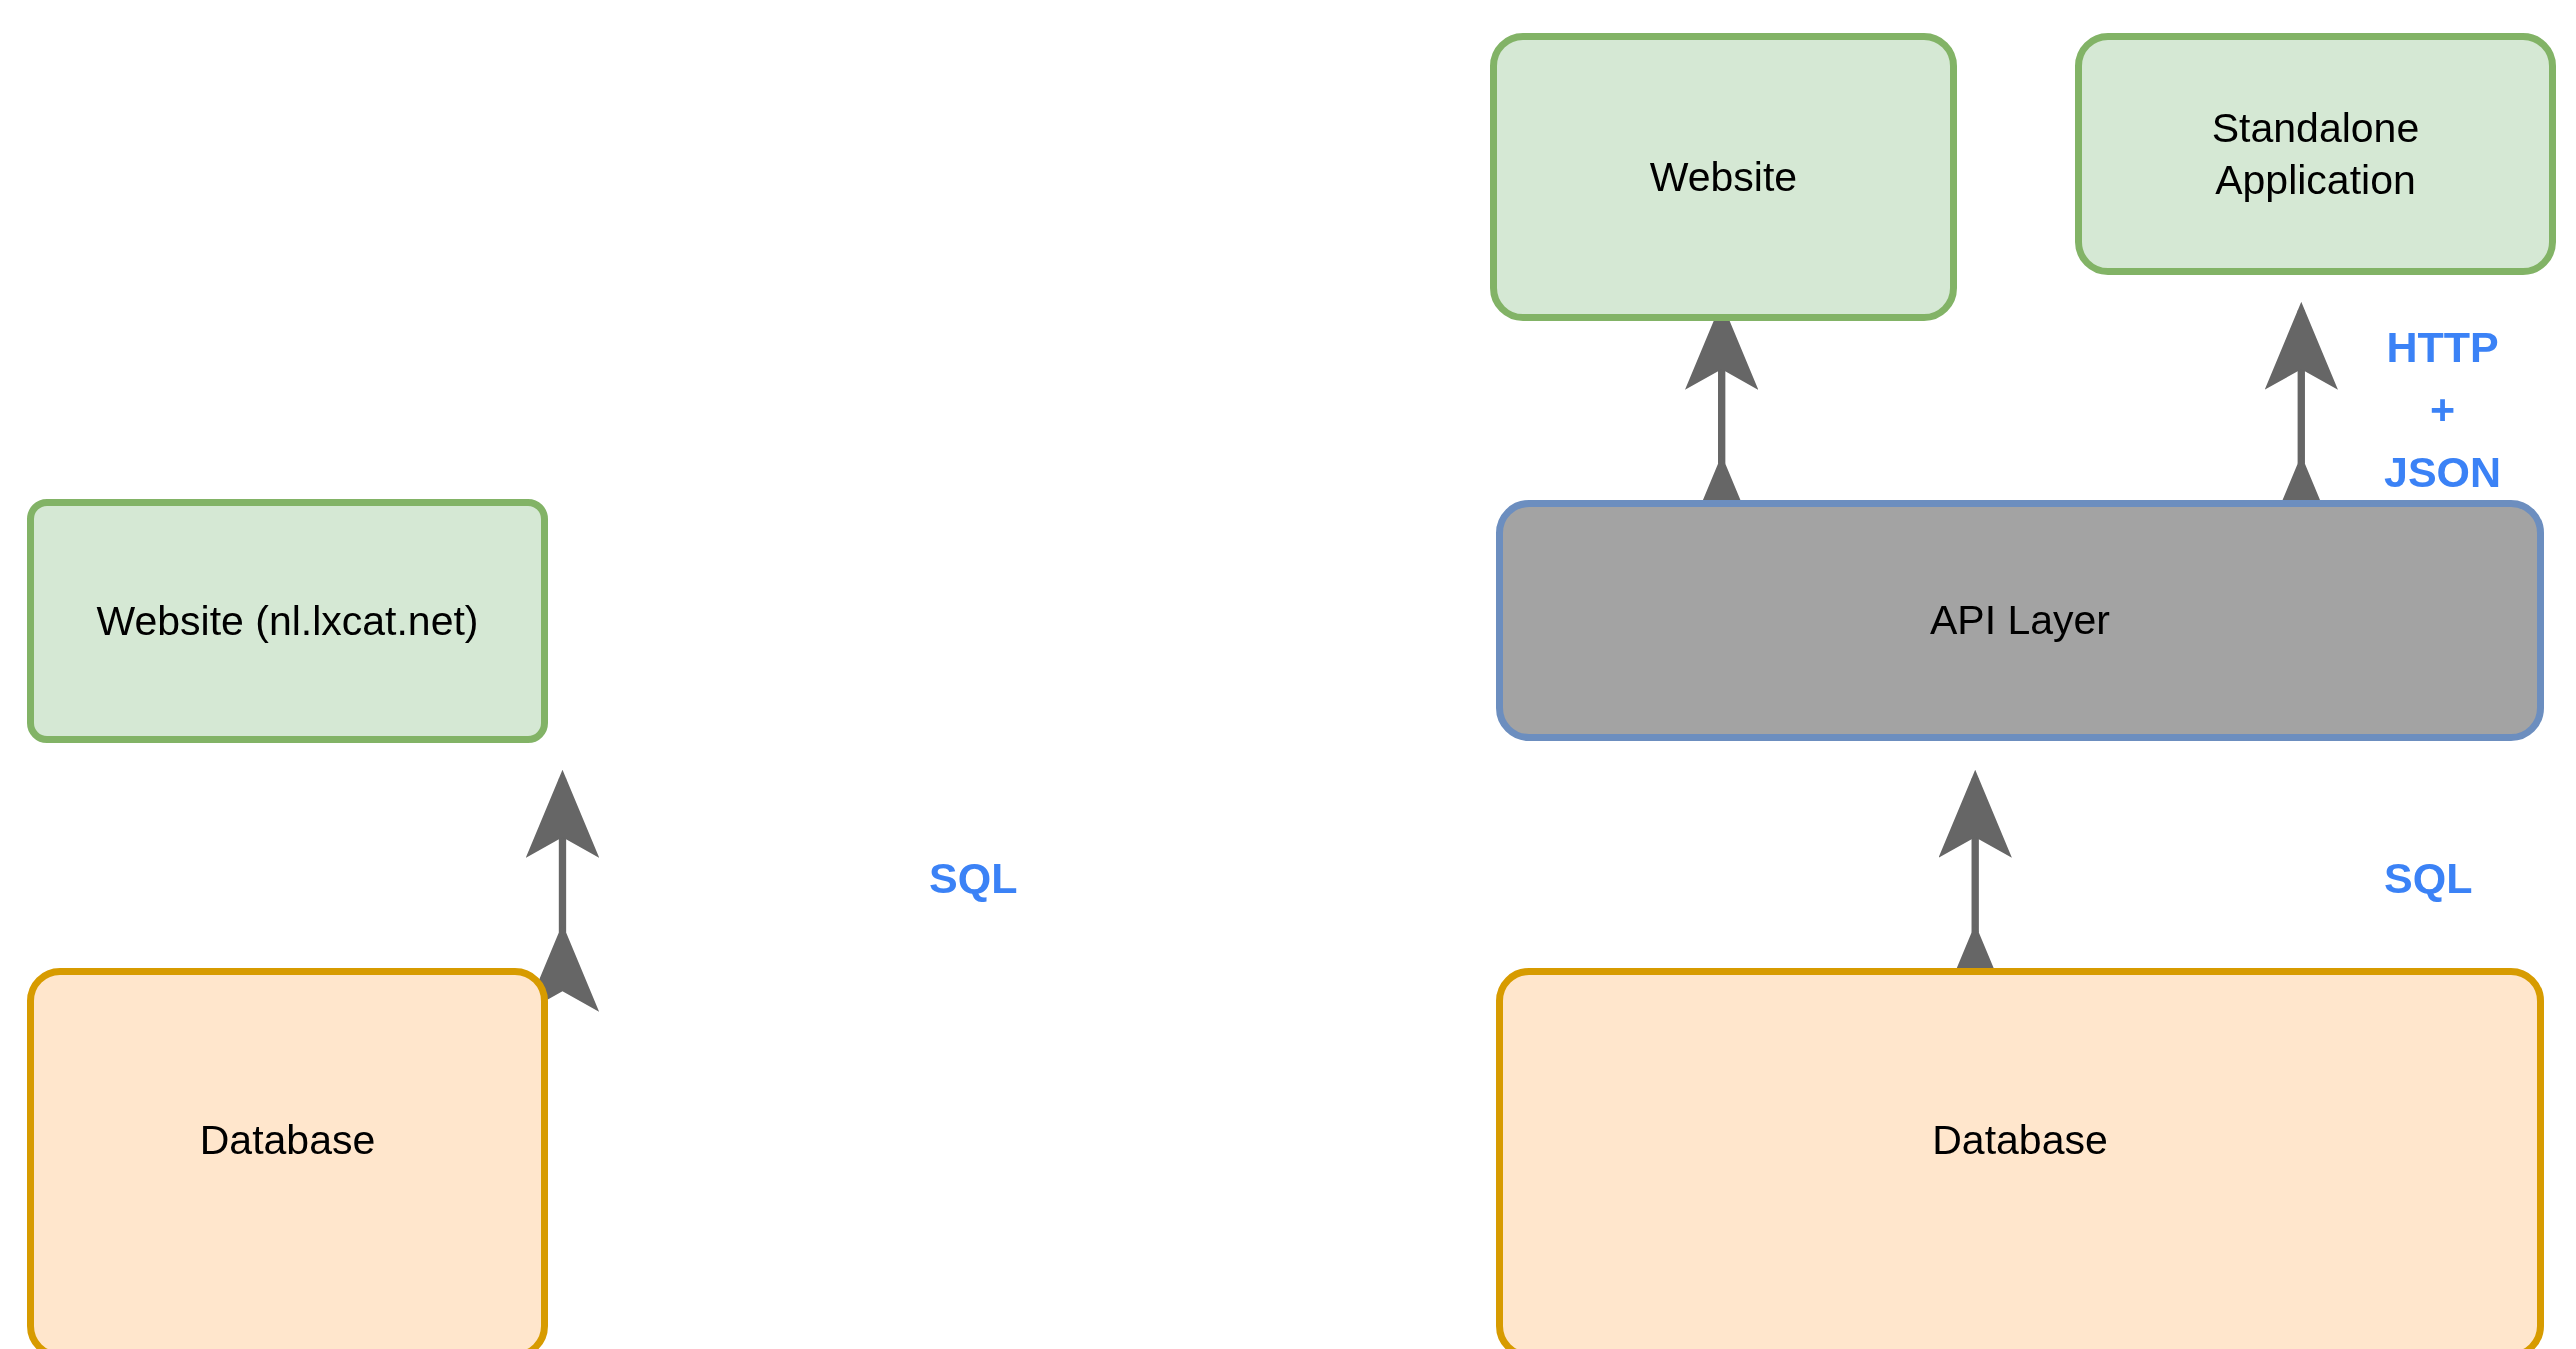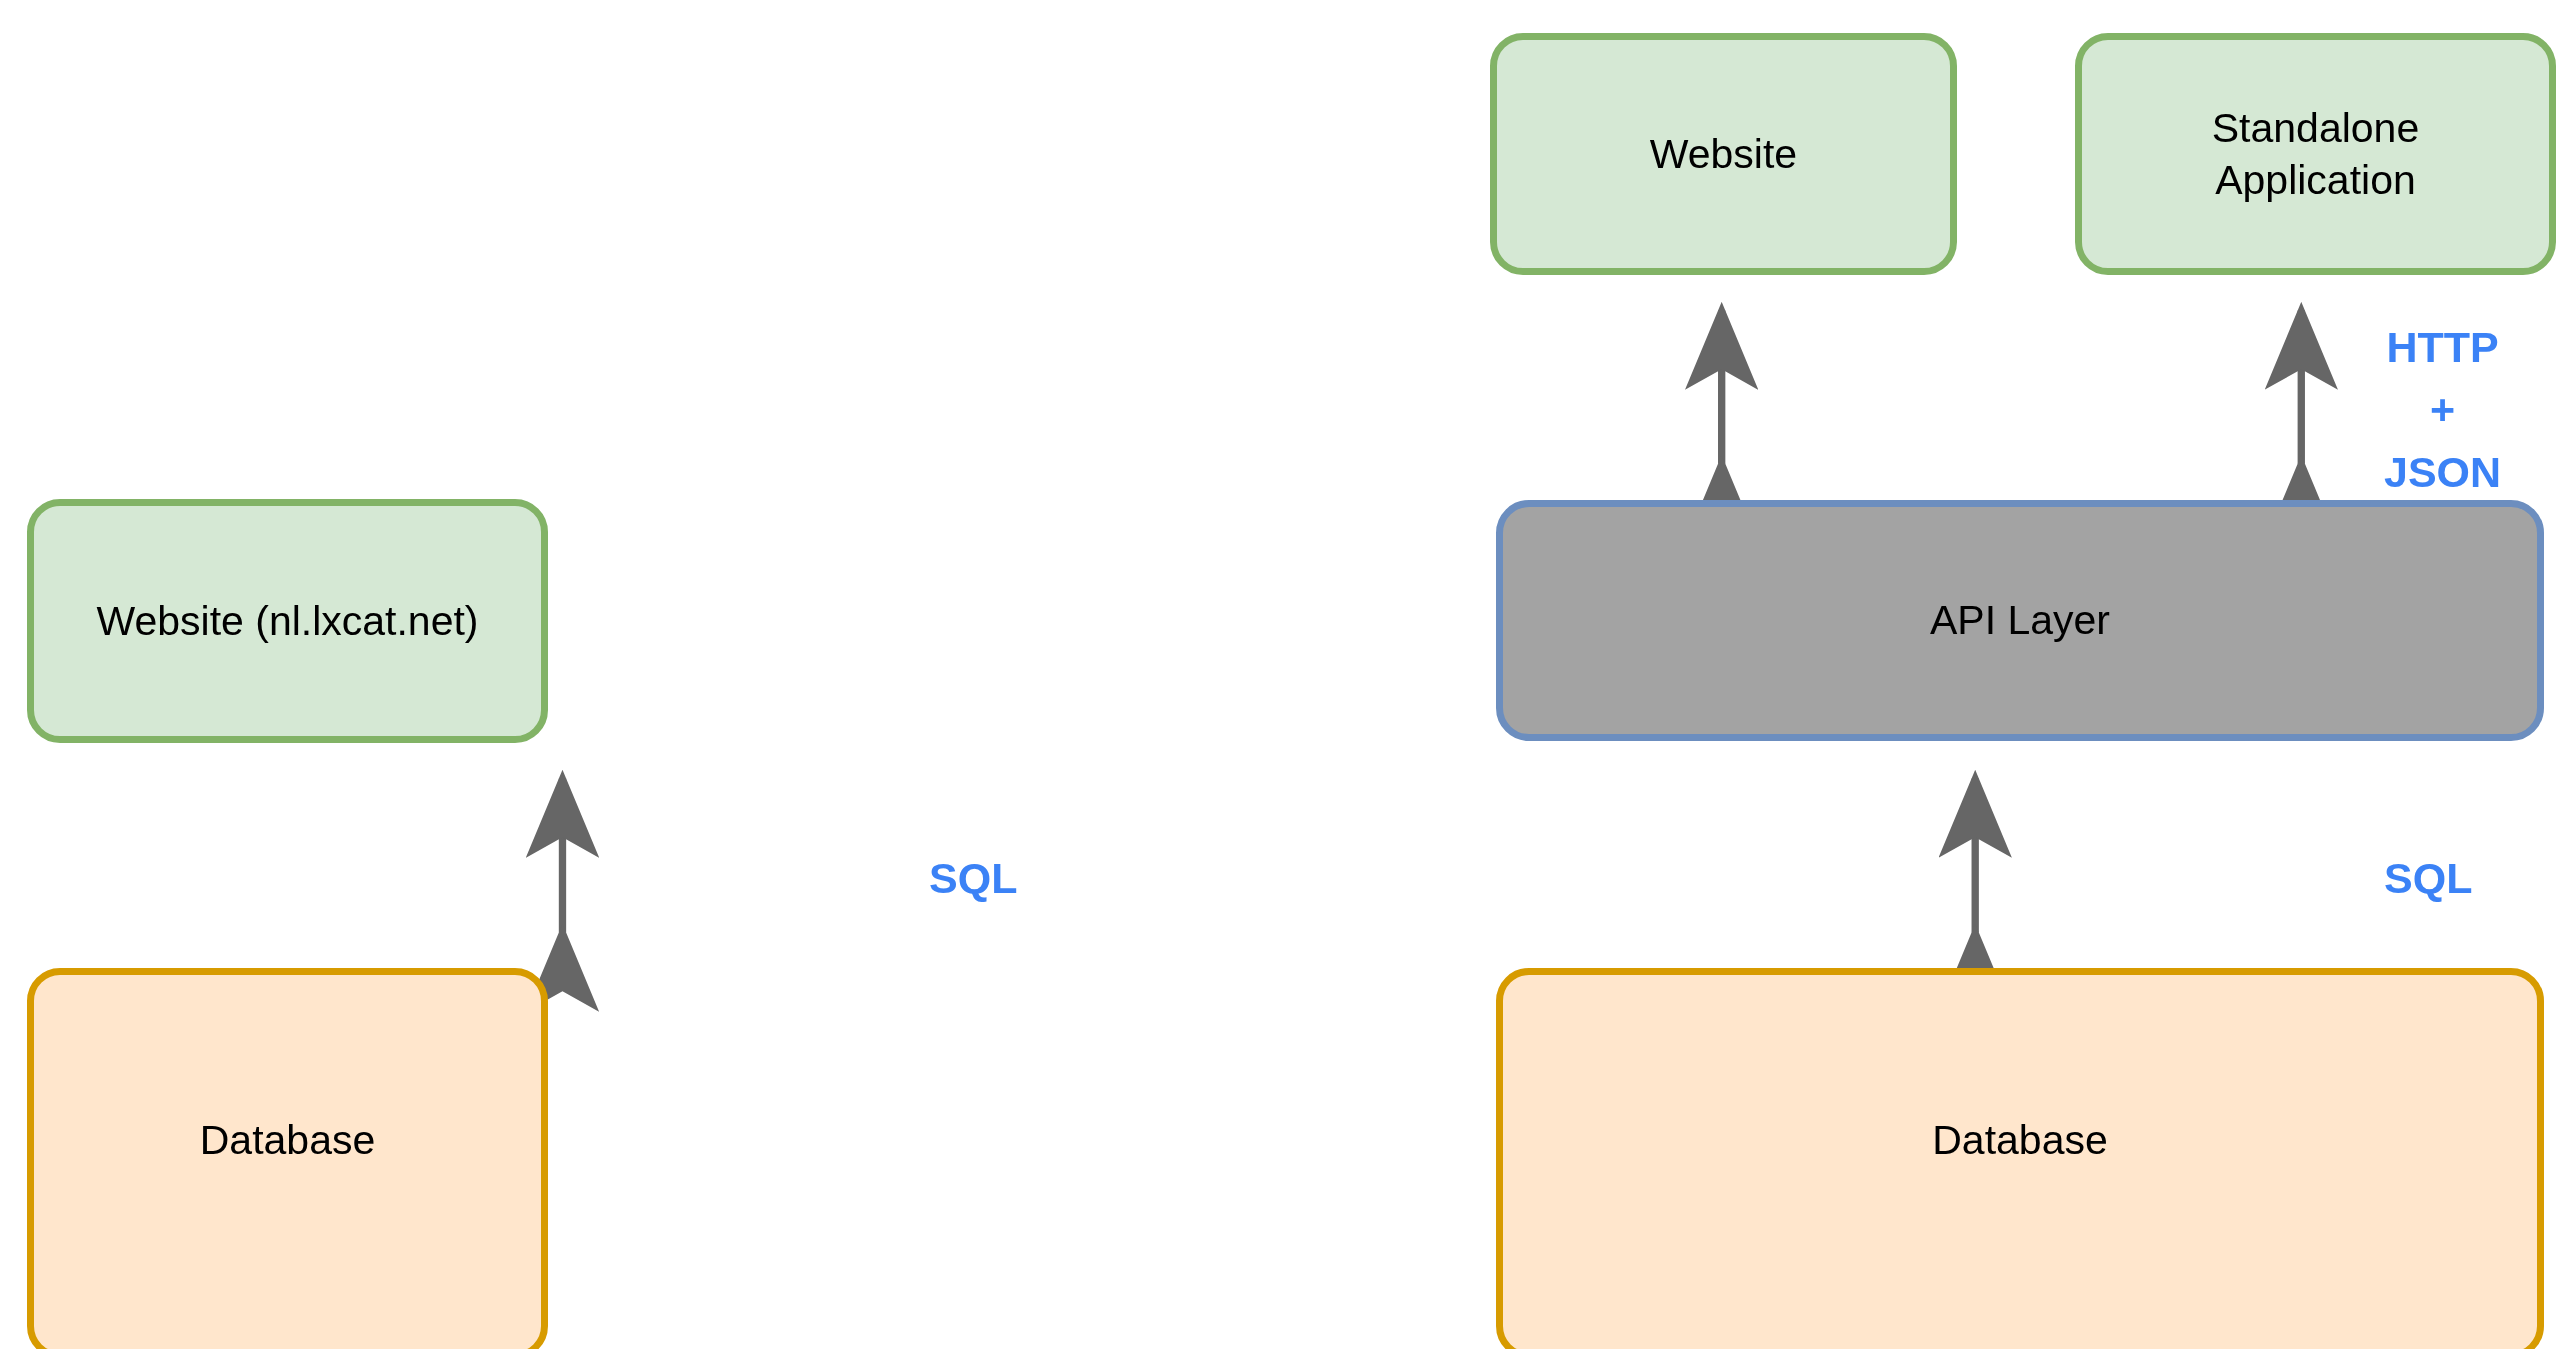--- a/index.html
+++ b/index.html
@@ -92,31 +92,31 @@
 
     <line x1="690" y1="955" x2="690" y2="1144" stroke="#666666" stroke-width="9" marker-start="url(#ah-up)" marker-end="url(#ah-down)"></line>
 
     <line x1="2112" y1="381" x2="2112" y2="569" stroke="#666666" stroke-width="9" marker-start="url(#ah-up)" marker-end="url(#ah-down)"></line>
 
     <line x1="2823" y1="381" x2="2823" y2="569" stroke="#666666" stroke-width="9" marker-start="url(#ah-up)" marker-end="url(#ah-down)"></line>
 
     <line x1="2423" y1="955" x2="2423" y2="1144" stroke="#666666" stroke-width="9" marker-start="url(#ah-up)" marker-end="url(#ah-down)"></line>
   </svg>
 
-  <div class="node green" style="left:27px; top:499px; width:521px; height:244px; font-size:41px;">
+  <div class="node green" style="left:27px; top:499px; width:521px; height:244px; font-size:41px;border-radius:20px;">
     <span class="node-label">Website (nl.lxcat.net)</span>
   </div>
 
   <div class="node orange" style="left:27px; top:968px; width:521px; height:391px; font-size:41px;">
     <span class="node-label" style="margin-top:-47px;">Database</span>
   </div>
 
   <div class="edge-label" style="left:929px; top:829px; font-size:43px;">SQL</div>
 
-  <div class="node green" style="left:1490px; top:33px; width:467px; height:242px; font-size:41px;">
+  <div class="node green" style="left:1490px; top:33px; width:467px; height:288px; font-size:41px;">
     <span class="node-label">Website</span>
   </div>
 
   <div class="node green" style="left:2075px; top:33px; width:481px; height:242px; font-size:41px;">
     <span class="node-label">Standalone
 Application</span>
   </div>
 
   <div class="node blue" style="left:1496px; top:500px; width:1048px; height:241px; font-size:41px;">
     <span class="node-label">API Layer</span>

